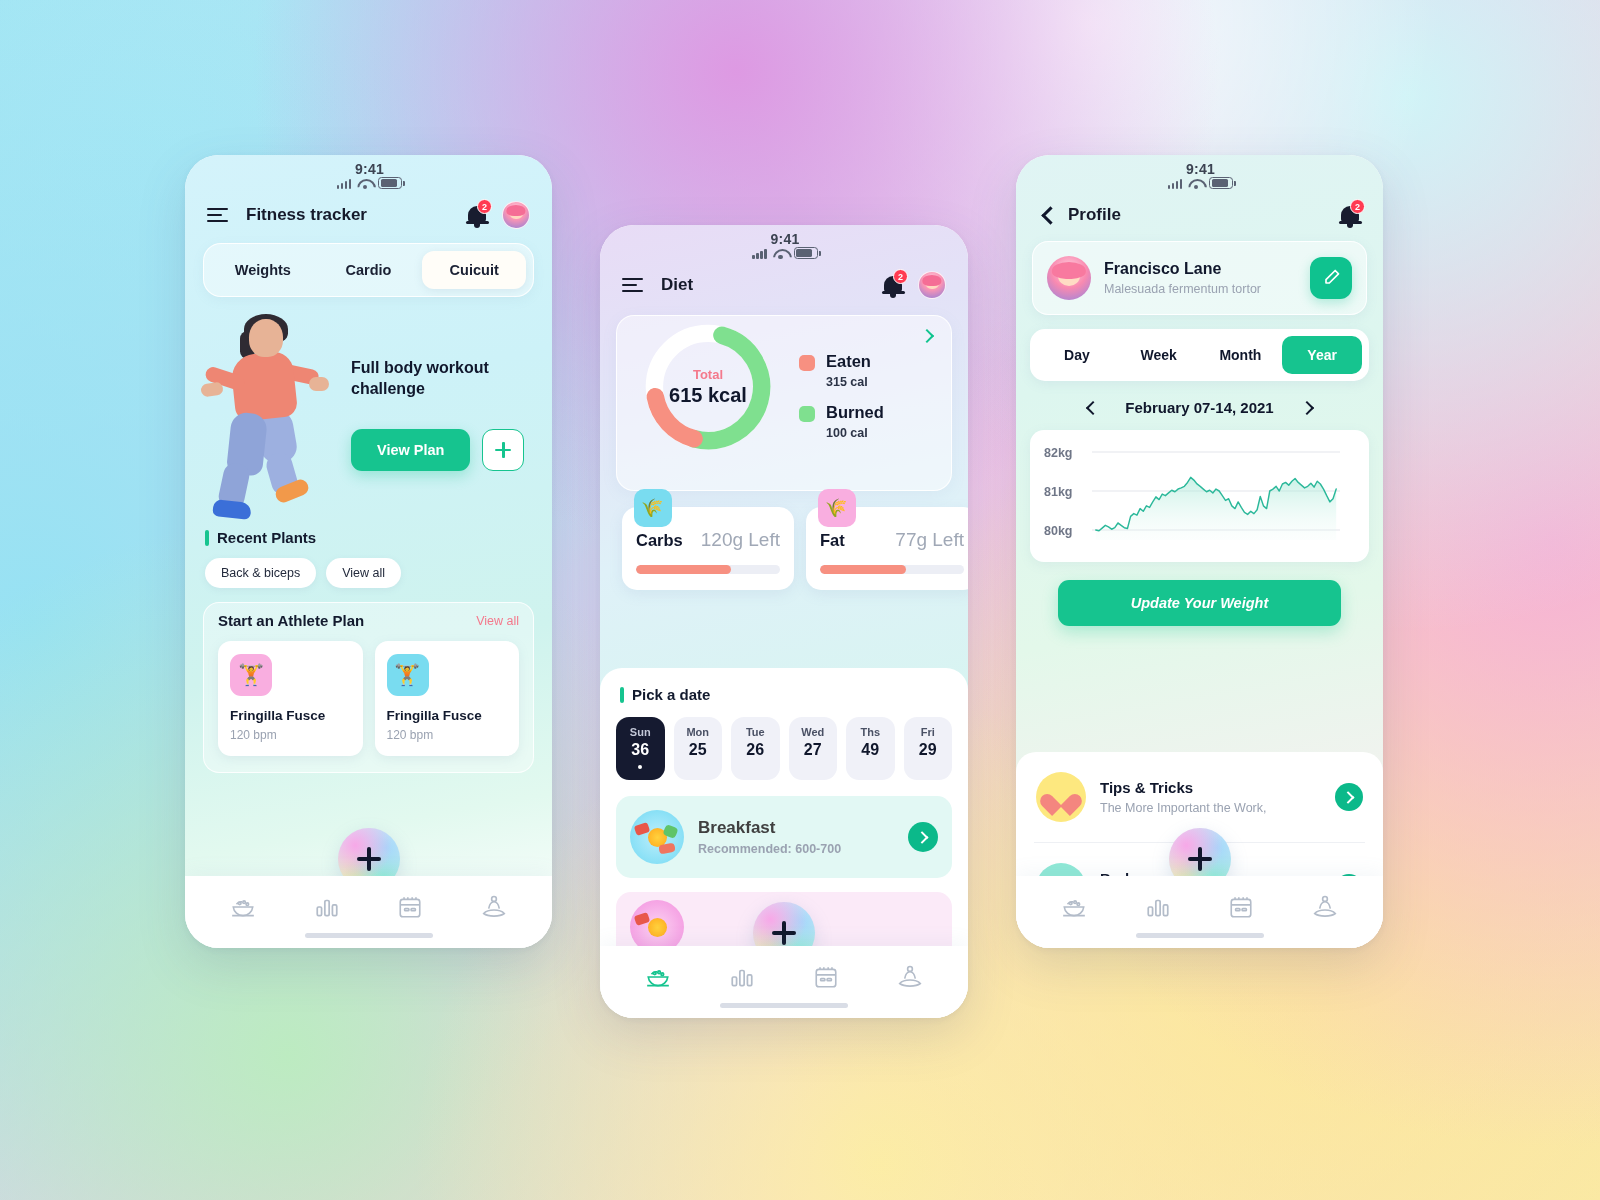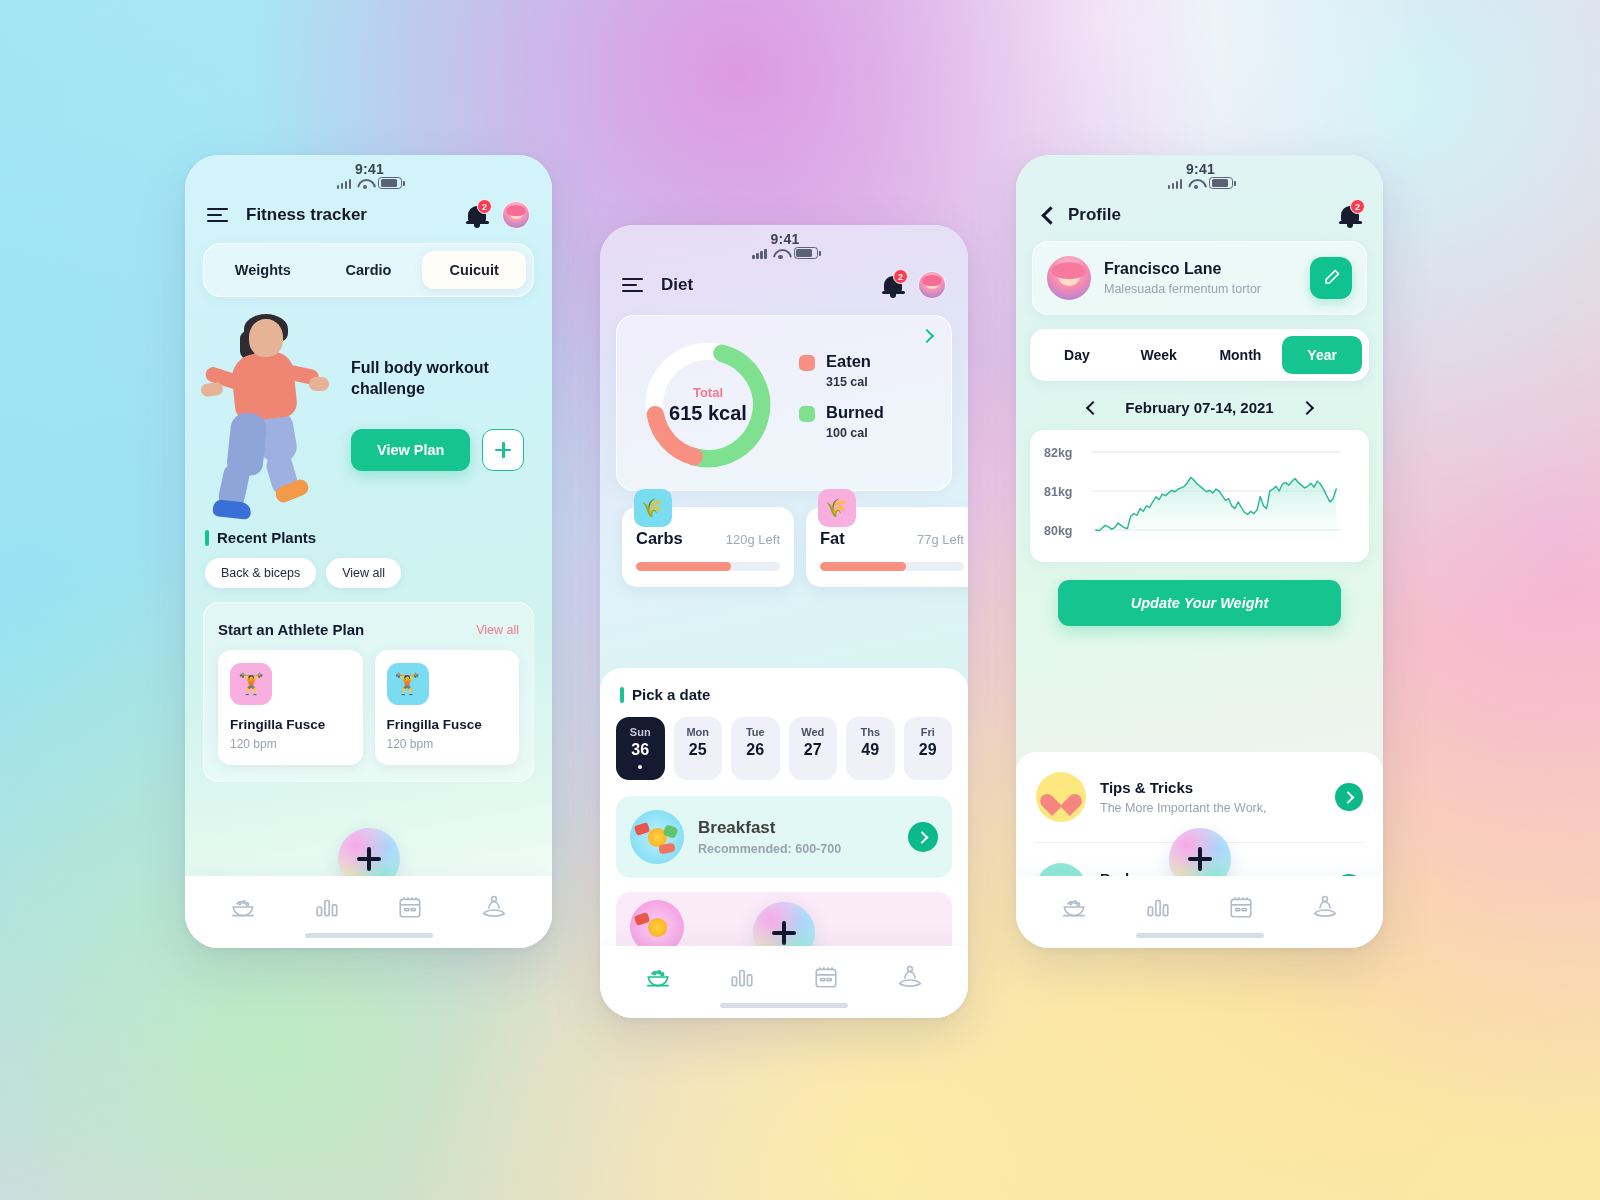--- a/index.html
+++ b/index.html
@@ -152,21 +152,21 @@
   .sec-title h3{ font-size:15px; font-weight:700; color:#121a2e; }
 
   .chips{ display:flex; gap:10px; margin:12px 20px 0 20px; }
   .chip{
     background:#fff; border-radius:18px; padding:8px 16px; font-size:12.5px;
     color:#232a3c; box-shadow:0 2px 7px rgba(120,150,180,.12); cursor:pointer;
   }
 
   .panel{
     margin:14px 18px 0 18px; background:rgba(255,255,255,.35);
-    border:1px solid rgba(255,255,255,.85); border-radius:16px; padding:18px 14px 16px 14px;
+    border:1px solid rgba(255,255,255,.85); border-radius:16px; padding:9px 14px 16px 14px;
   }
   .panel-head{ display:flex; align-items:center; justify-content:space-between; }
   .panel-head h4{ font-size:15px; font-weight:700; color:#121a2e; }
   .link-pink{ font-size:12.5px; color:#f4798c; cursor:pointer; }
   .plan-row{ display:flex; gap:12px; margin-top:12px; }
   .plan-card{
     flex:1; background:#fff; border-radius:13px; padding:13px 12px 14px 12px;
     box-shadow:0 3px 11px rgba(120,150,180,.13); cursor:pointer;
   }
   .plan-ico{ width:42px;height:42px;border-radius:11px; display:flex;align-items:center;justify-content:center;font-size:21px;}
@@ -211,21 +211,21 @@
     padding:18px 16px; position:relative; height:176px;
     box-shadow:0 4px 16px rgba(120,150,190,.08);
   }
   .chev-sm{
     position:absolute; right:16px; top:12px; width:16px;height:16px; cursor:pointer;
   }
   .chev-sm:before{
     content:""; position:absolute; left:3px; top:3px; width:8px;height:8px;
     border-top:2.6px solid #0ec48e; border-right:2.6px solid #0ec48e; transform:rotate(45deg);
   }
-  .donut-wrap{ position:absolute; left:24px; top:22px; width:134px; height:134px; }
+  .donut-wrap{ position:absolute; left:24px; top:4px; width:134px; height:134px; }
   .donut-center{
     position:absolute; inset:0; display:flex; flex-direction:column;
     align-items:center; justify-content:center;
   }
   .donut-label{ font-size:13px; font-weight:700; color:#f4798c; }
   .donut-value{ font-size:20px; font-weight:700; color:#10172c; margin-top:2px; }
   .legend{ position:absolute; left:182px; top:36px; }
   .leg-row{ display:flex; align-items:flex-start; gap:11px; margin-bottom:14px; }
   .leg-dot{ width:16px;height:16px;border-radius:5px; margin-top:3px; flex:none;}
   .leg-name{ font-size:16.5px; font-weight:700; color:#10172c; }
@@ -237,21 +237,21 @@
     position:relative; box-shadow:0 4px 14px rgba(120,150,190,.13); flex:none;
   }
   .macro-ico{
     position:absolute; left:12px; top:-18px; width:38px;height:38px;border-radius:10px;
     display:flex;align-items:center;justify-content:center;font-size:18px;
   }
   .macro-ico.cyan{ background:#79dcf0; }
   .macro-ico.pink{ background:#f9aee0; }
   .macro-head{ display:flex; align-items:baseline; justify-content:space-between; }
   .macro-name{ font-size:16.5px; font-weight:700; color:#10172c; }
-  .macro-left{ font-size:13px; color:#a0a8b6; }
+  .macro-left{ font-size:19px; color:#a0a8b6; }
   .macro-bar{ margin-top:14px; height:9px; background:#eceef5; border-radius:6px; overflow:hidden; }
   .macro-bar i{ display:block; height:100%; background:#f79081; border-radius:6px; }
 
   .white-sheet{
     position:absolute; left:0; right:0; bottom:0; top:443px; background:#fff; border-radius:22px 22px 0 0;
   }
   .dates{ display:flex; gap:9px; margin:14px 16px 0 16px; }
   .date-cell{
     flex:1; background:#f0f1f8; border-radius:13px; padding:9px 2px 11px 2px;
     text-align:center; cursor:pointer;

